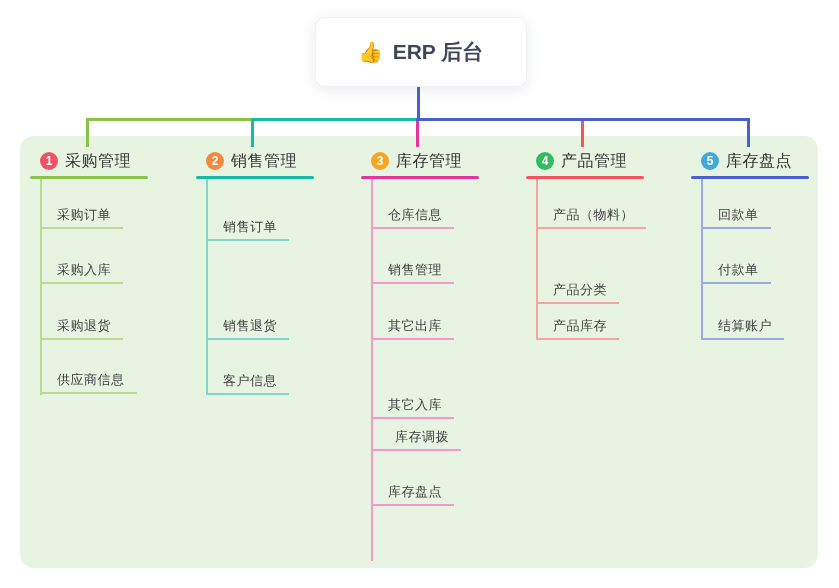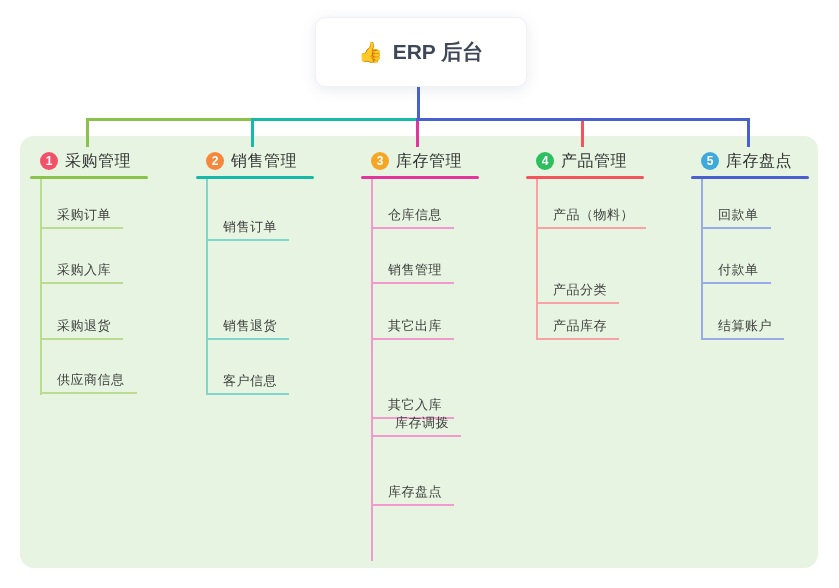--- a/index.html
+++ b/index.html
@@ -83,21 +83,21 @@
     <div class="branch-header">
       <span class="badge" style="background: rgb(246, 166, 35);">3</span>
       <span class="branch-title">库存管理</span>
     </div>
     <div class="branch-underline" style="background: rgb(228, 53, 156);"></div>
     <div class="spine" style="background: rgb(242, 154, 206); height: 382px;"></div>
   <div class="child" style="top: 55px; border-bottom-color: rgb(242, 154, 206);"><span>仓库信息</span></div>
         <div class="child" style="top: 110px; border-bottom-color: rgb(242, 154, 206);"><span>销售管理</span></div>
         <div class="child" style="top: 166px; border-bottom-color: rgb(242, 154, 206);"><span>其它出库</span></div>
         <div class="child" style="top: 212px; border-bottom-color: rgb(242, 154, 206); margin-top: 33px;"><span>其它入库</span></div>
-        <div class="child" style="top: 263px; border-bottom-color: rgb(242, 154, 206); padding-left: 24px;"><span>库存调拨</span></div>
+        <div class="child" style="top: 277px; border-bottom-color: rgb(242, 154, 206); padding-left: 24px;"><span>库存调拨</span></div>
         <div class="child" style="top: 332px; border-bottom-color: rgb(242, 154, 206);"><span>库存盘点</span></div>
       </div>
 
   <div class="branch" style="left: 526px;">
     <div class="branch-header">
       <span class="badge" style="background: rgb(45, 190, 96);">4</span>
       <span class="branch-title">产品管理</span>
     </div>
     <div class="branch-underline" style="background: rgb(244, 84, 92);"></div>
     <div class="spine" style="background: rgb(248, 162, 166); height: 161px;"></div>

